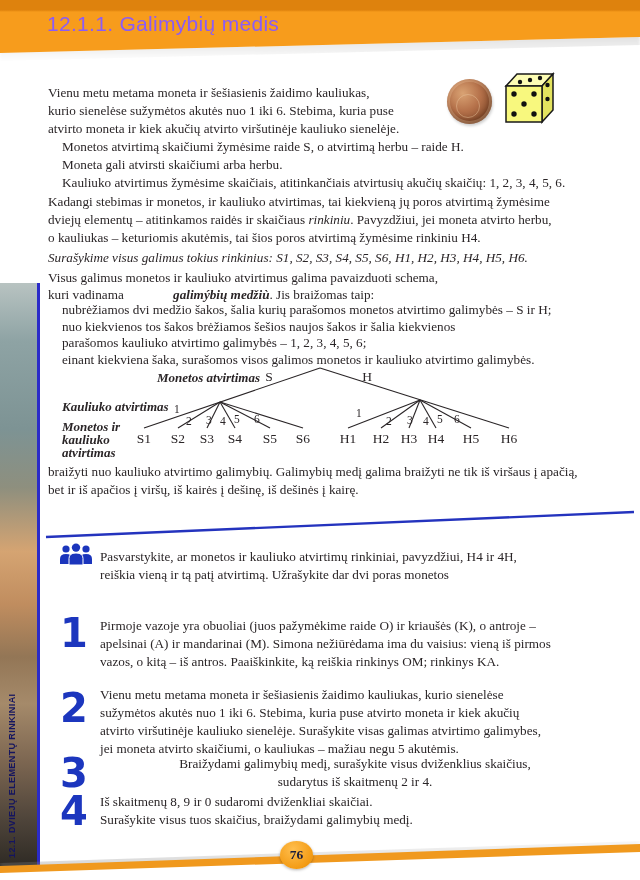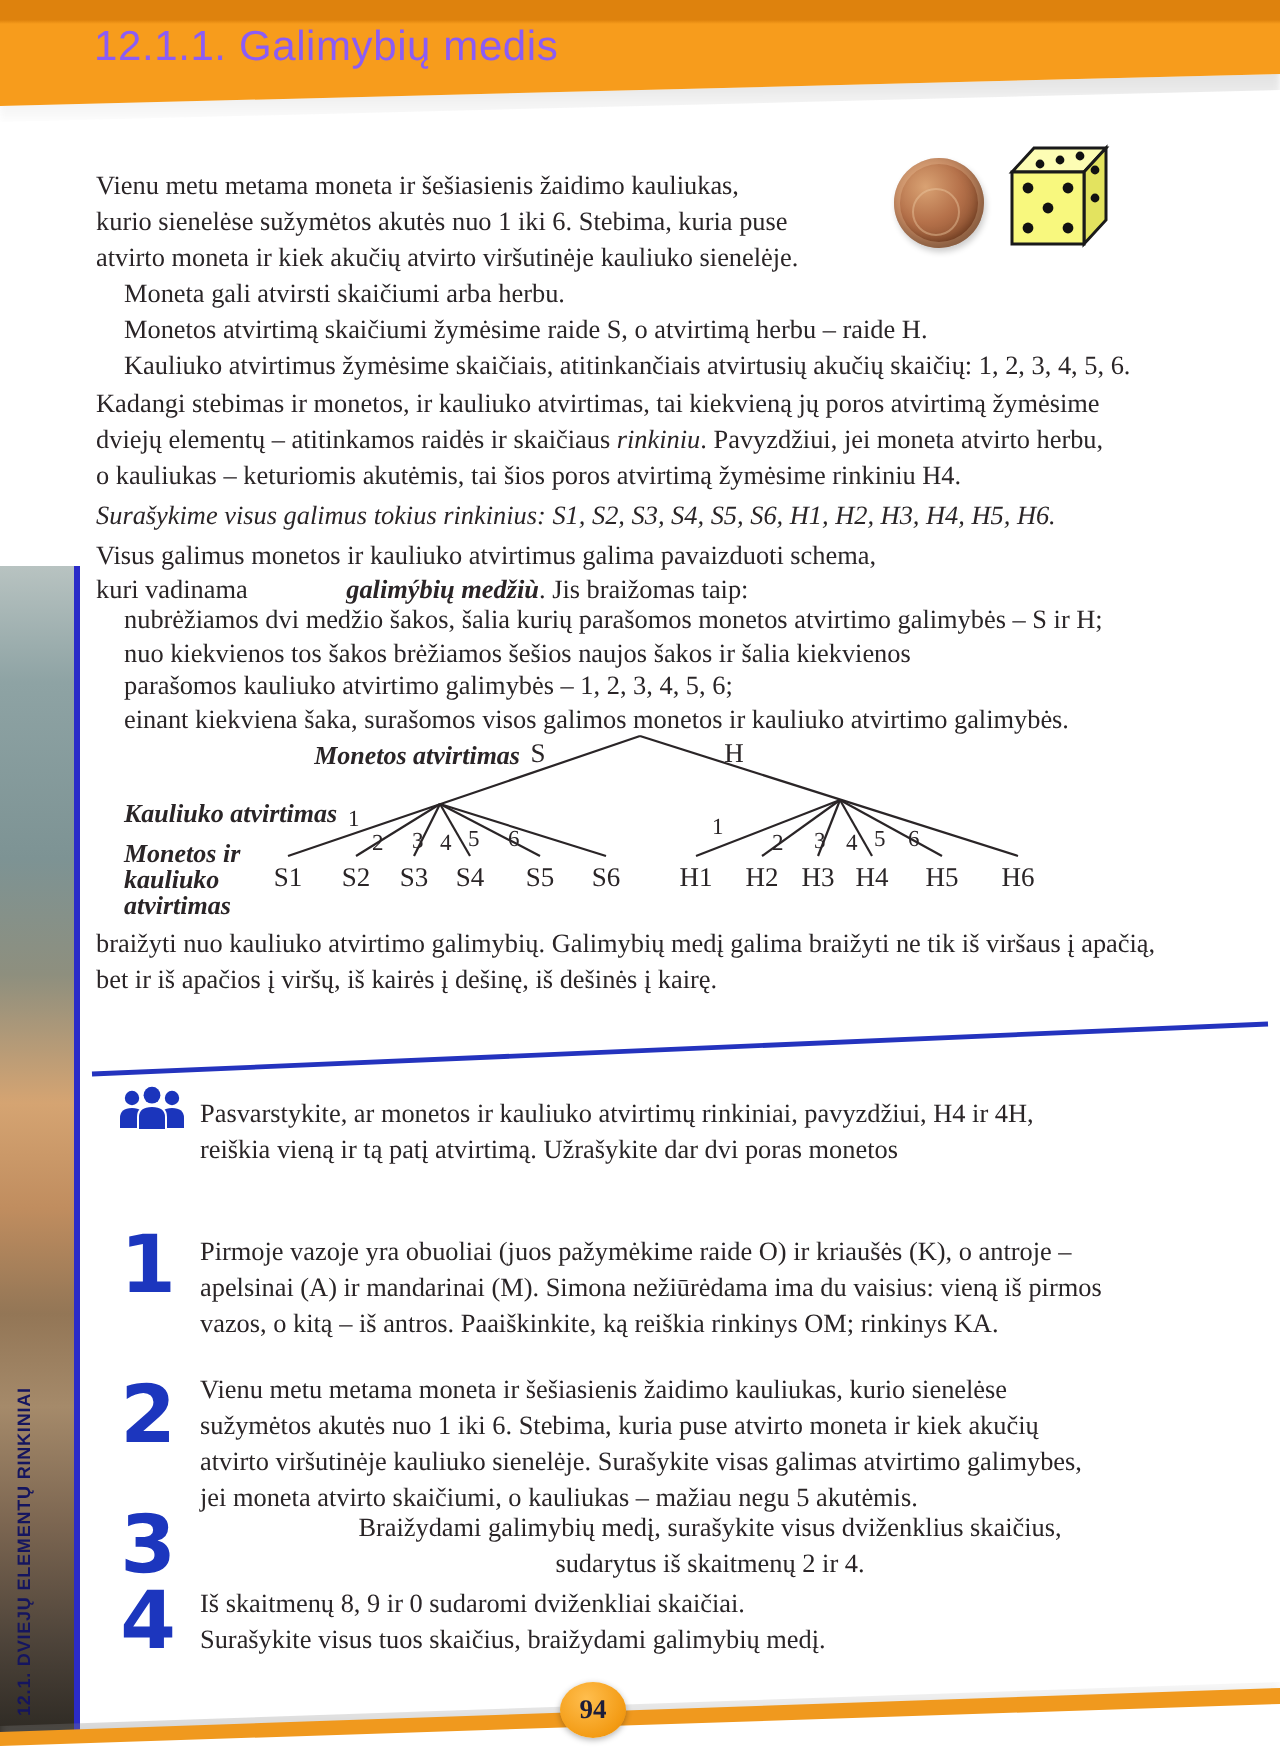--- a/index.html
+++ b/index.html
@@ -116,22 +116,22 @@
   <circle cx="11" cy="44" r="2.7" fill="#111"></circle>
     <circle cx="31" cy="44" r="2.7" fill="#111"></circle>
   <circle cx="17" cy="12" r="2.2" fill="#111"></circle>
     <circle cx="27" cy="10" r="2.2" fill="#111"></circle>
     <circle cx="37" cy="8" r="2.2" fill="#111"></circle>
   <circle cx="44.5" cy="15" r="2.2" fill="#111"></circle>
     <circle cx="44.5" cy="29" r="2.2" fill="#111"></circle>
 </svg>
 
 <div class="tl" style="left:62px;top:138px;width:560px;">
+  <div>Monetos atvirtimą skaičiumi žymėsime raide S, o atvirtimą herbu – raide H.</div>
   <div>Moneta gali atvirsti skaičiumi arba herbu.</div>
-  <div>Monetos atvirtimą skaičiumi žymėsime raide S, o atvirtimą herbu – raide H.</div>
   <div>Kauliuko atvirtimus žymėsime skaičiais, atitinkančiais atvirtusių akučių skaičių: 1, 2, 3, 4, 5, 6.</div>
 </div>
 
 <div class="tl" style="left:48px;top:193px;width:576px;">
   <div>Kadangi stebimas ir monetos, ir kauliuko atvirtimas, tai kiekvieną jų poros atvirtimą žymėsime</div>
   <div><span>dviejų elementų – atitinkamos raidės ir skaičiaus </span><span class="it">rinkiniu</span><span>. Pavyzdžiui, jei moneta atvirto herbu,</span></div>
   <div>o kauliukas – keturiomis akutėmis, tai šios poros atvirtimą žymėsime rinkiniu H4.</div>
 </div>
 
 <div class="tl" style="left:48px;top:249px;width:576px;font-style:italic;">Surašykime visus galimus tokius rinkinius: S1, S2, S3, S4, S5, S6, H1, H2, H3, H4, H5, H6.</div>
@@ -244,14 +244,14 @@
 
 <div class="ex-number" style="top:791px;">4</div>
 <div class="tl" style="left:100px;top:793px;width:510px;">
   <div>Iš skaitmenų 8, 9 ir 0 sudaromi dviženkliai skaičiai.</div>
   <div>Surašykite visus tuos skaičius, braižydami galimybių medį.</div>
 </div>
 
 <div class="footer-shadow"></div>
 <div class="footer-band"></div>
 <div class="page-badge">
-  <span>94</span>
+  <span>76</span>
 </div>
 
 </body></html>

